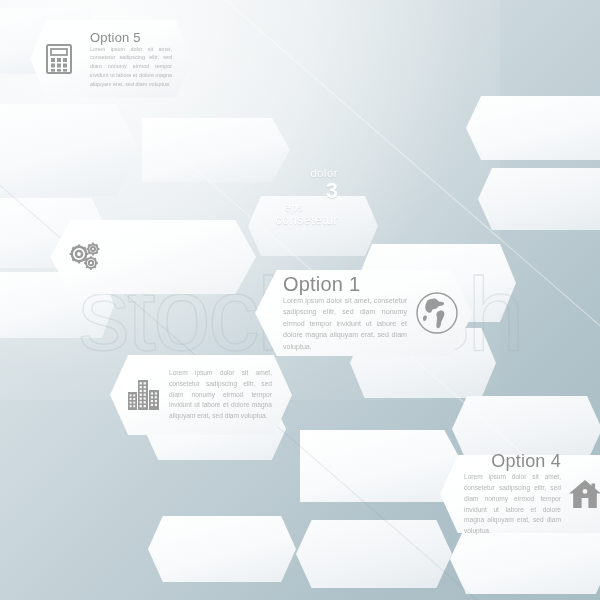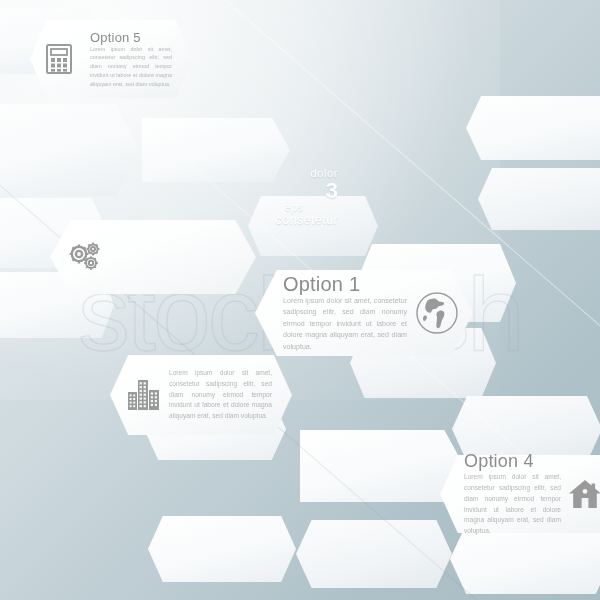--- a/index.html
+++ b/index.html
@@ -313,21 +313,21 @@
       <span class="card-text">
         <span class="card-body" style="display:block;">Lorem ipsum dolor sit amet, consetetur sadipscing elitr, sed diam nonumy eirmod tempor invidunt ut labore et dolore magna aliquyam erat, sed diam voluptua.</span>
       </span>
     </div>
   </div>
 
   <div class="card sz-md" style="left:440px; top:455px; width:178px; height:78px;">
     <div class="plate hex" style="position:absolute; inset:0;"></div>
     <div class="card-inner" style="padding:0 16px 0 24px; gap:7px;">
       <span class="card-text">
-        <span class="card-title" style="display:block;">Option 4</span>
+        <span class="card-title" style="display:block;text-align:right;">Option 4</span>
         <span class="card-body" style="display:block;">Lorem ipsum dolor sit amet, consetetur sadipscing elitr, sed diam nonumy eirmod tempor invidunt ut labore et dolore magna aliquyam erat, sed diam voluptua.</span>
       </span>
       <span class="card-icon">
         <svg width="34" height="30" viewBox="0 0 34 30" fill="currentColor" aria-hidden="true">
           <path d="M17 1 L33 14.5 L28.8 14.5 L28.8 29 L5.2 29 L5.2 14.5 L1 14.5 Z"></path>
           <rect x="23.5" y="4.5" width="3.6" height="6"></rect>
           <rect x="13.6" y="19" width="6.8" height="10" fill="#f3f5f7"></rect>
           <circle cx="17" cy="12.4" r="2.4" fill="#f3f5f7"></circle>
         </svg>
       </span>

